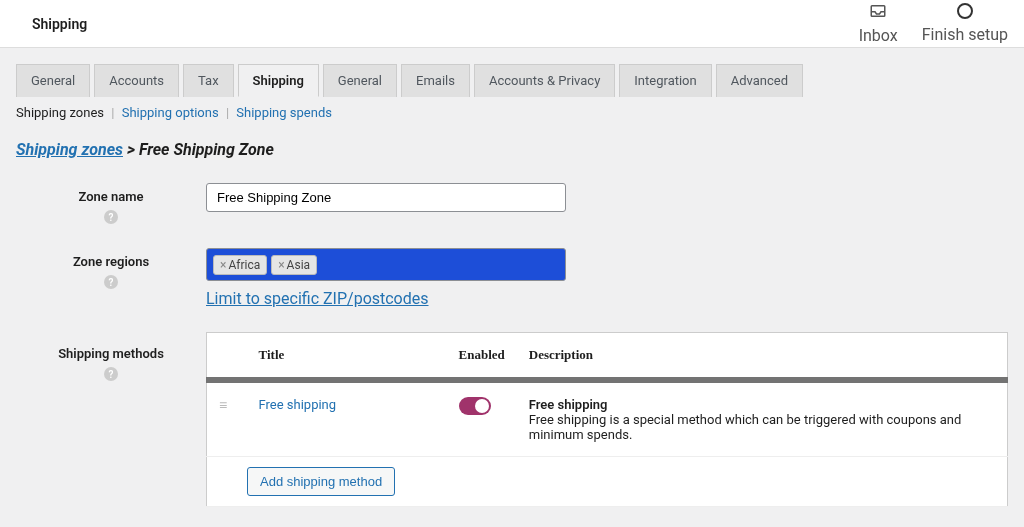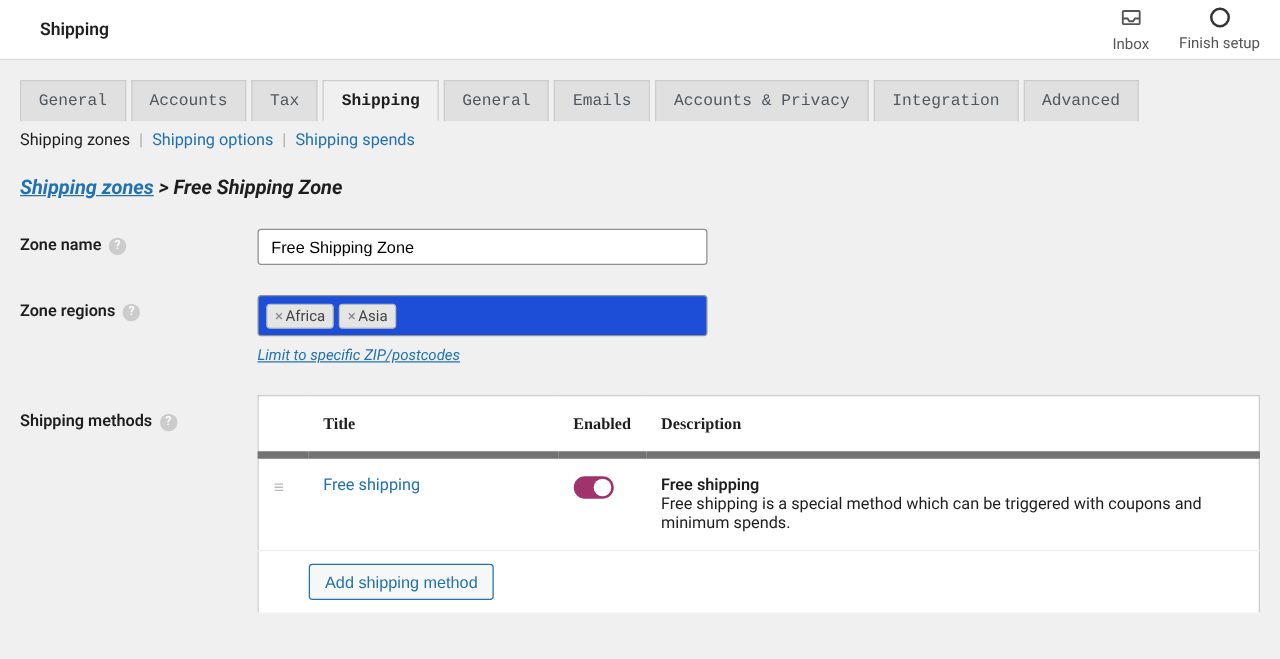--- a/index.html
+++ b/index.html
@@ -1,42 +1,42 @@
 <!DOCTYPE html>
 <html><head>
 <meta charset="utf-8">
 <style>
   * { box-sizing: border-box; margin: 0; padding: 0; }
   body { font-family: -apple-system, BlinkMacSystemFont, "Segoe UI", Roboto, sans-serif; font-size: 13px; color: #1e1e1e; background: #f0f0f1; }
   .topbar { background: #fff; height: 48px; display: flex; align-items: center; justify-content: space-between; padding: 0 16px; border-bottom: 1px solid #ddd; }
   .topbar-title { font-weight: 600; font-size: 14px; margin-left: 16px; }
   .topbar-right { display: flex; gap: 24px; align-items: center; }
-  .topbar-item { text-align: center; font-size: 12px; color: #555; cursor: pointer; }
+  .topbar-item { text-align: center; font-size: 16px; color: #555; cursor: pointer; }
   .topbar-item .ico { display: block; margin: 0 auto 2px; }
   .circle-open { width: 16px; height: 16px; border: 2px solid #333; border-radius: 50%; display: inline-block; }
   .inbox-svg { width:18px; height:18px; display:inline-block; }
   .page { padding: 16px; }
-  .tabs { display: flex; gap: 4px; margin-bottom: 8px; flex-wrap: wrap; font-family: Liberation Mono, monospace; }
+  .tabs { display: flex; gap: 4px; margin-bottom: 8px; flex-wrap: wrap; }
   .tab { background: #e0e0e0; padding: 8px 14px; font-size: 13px; color: #50575e; border: 1px solid #ccc; border-bottom: none; cursor: pointer; }
   .tab.active { background: #f0f0f1; color: #1e1e1e; font-weight: 600; border-bottom: 1px solid #f0f0f1; }
   .subtabs { font-size: 13px; margin-bottom: 20px; }
   .subtabs a { color: #2271b1; text-decoration: none; cursor: pointer; }
   .subtabs span.active { color: #1e1e1e; }
   .subtabs .sep { color: #aaa; margin: 0 4px; }
   .breadcrumb { font-size: 16px; font-weight: 700; margin-bottom: 24px; font-style: italic; }
   .breadcrumb a { color: #2271b1; text-decoration: underline; cursor: pointer; }
   .form-row { display: flex; align-items: flex-start; margin-bottom: 24px; }
-  .form-label { width: 190px; font-weight: 600; font-size: 13px; display: flex; align-items: center; gap: 6px; padding-top: 6px; }
+  .form-label { width: 190px; font-weight: 600; font-size: 13px; display: flex; align-items: center; gap: 6px; padding-top: 6px; flex-direction: column; }
   .help-icon { width: 14px; height: 14px; border-radius: 50%; background: #ccc; color: #fff; font-size: 10px; display: inline-flex; align-items: center; justify-content: center; cursor: help; }
   .form-field { flex: 0 0 360px; }
   .text-input { width: 100%; padding: 6px 10px; border: 1px solid #8c8f94; border-radius: 3px; font-size: 13px; background: #fff; }
   .tag-input { width: 100%; min-height: 33px; padding: 4px 6px; border: 1px solid #8c8f94; border-radius: 3px; background: #1d4ed8; display: flex; gap: 4px; align-items: center; flex-wrap: wrap; }
   .tag { background: #e5e5e5; border: 1px solid #bbb; border-radius: 3px; padding: 2px 6px; font-size: 12px; color: #444; cursor: pointer; }
   .tag .x { margin-right: 2px; color: #888; }
-  .zip-link { color: #2271b1; text-decoration: underline; font-size: 12px; margin-top: 8px; display: inline-block; cursor: pointer; font-style: italic; }
+  .zip-link { color: #2271b1; text-decoration: underline; font-size: 16px; margin-top: 8px; display: inline-block; cursor: pointer; }
   .methods-panel { flex: 1; }
   .methods-table { width: 100%; border: 1px solid #ccc; background: #fff; border-collapse: collapse; }
   .methods-table th, .methods-table td { text-align: left; padding: 14px 12px; font-size: 13px; vertical-align: top; }
   .methods-table thead th { border-bottom: 6px solid #737373; font-weight: 600; font-family: Liberation Serif, serif; }
   .methods-table tbody td { border-bottom: 1px solid #eee; }
   .drag-handle { color: #bbb; cursor: grab; font-size: 14px; }
   .method-title-link { color: #2271b1; text-decoration: none; cursor: pointer; }
   .toggle { width: 32px; height: 18px; background: #a0336b; border-radius: 9px; position: relative; display: inline-block; cursor: pointer; }
   .toggle::after { content: ""; width: 14px; height: 14px; background: #fff; border-radius: 50%; position: absolute; top: 2px; right: 2px; }
   .desc-title { font-weight: 600; }

